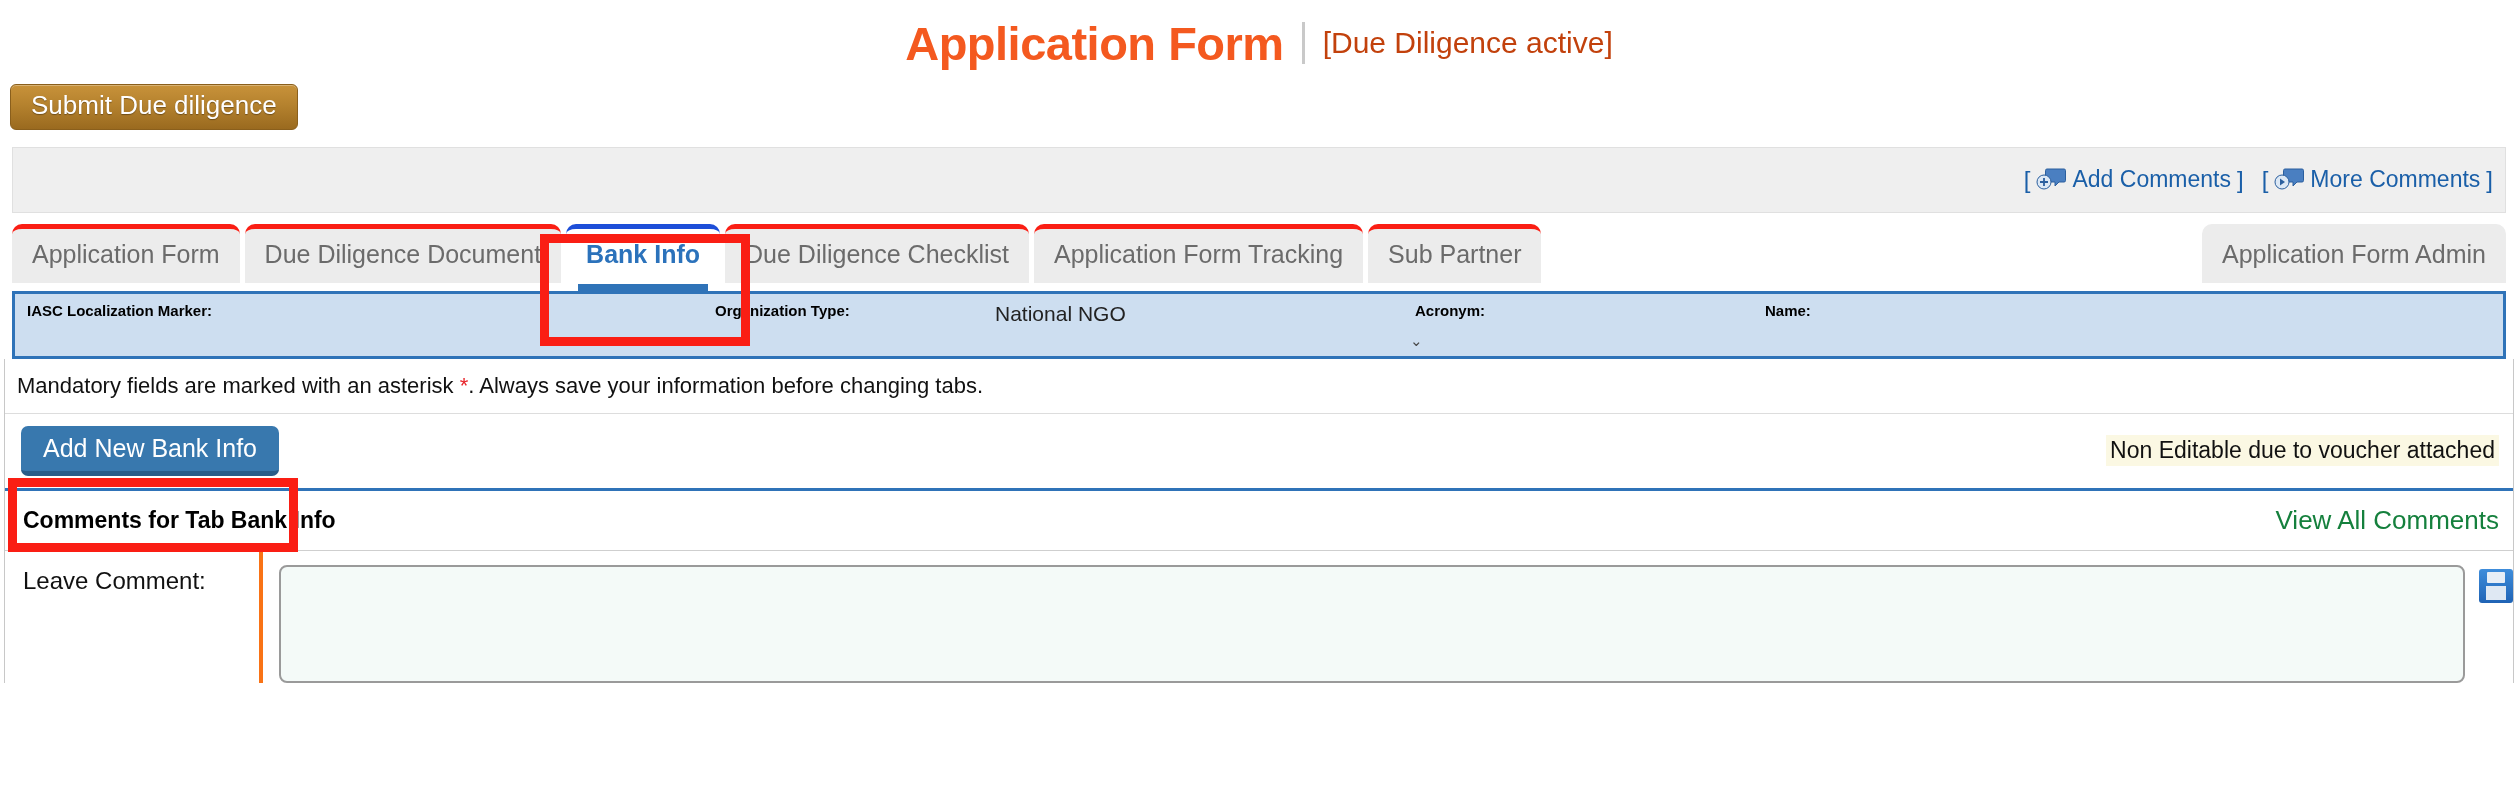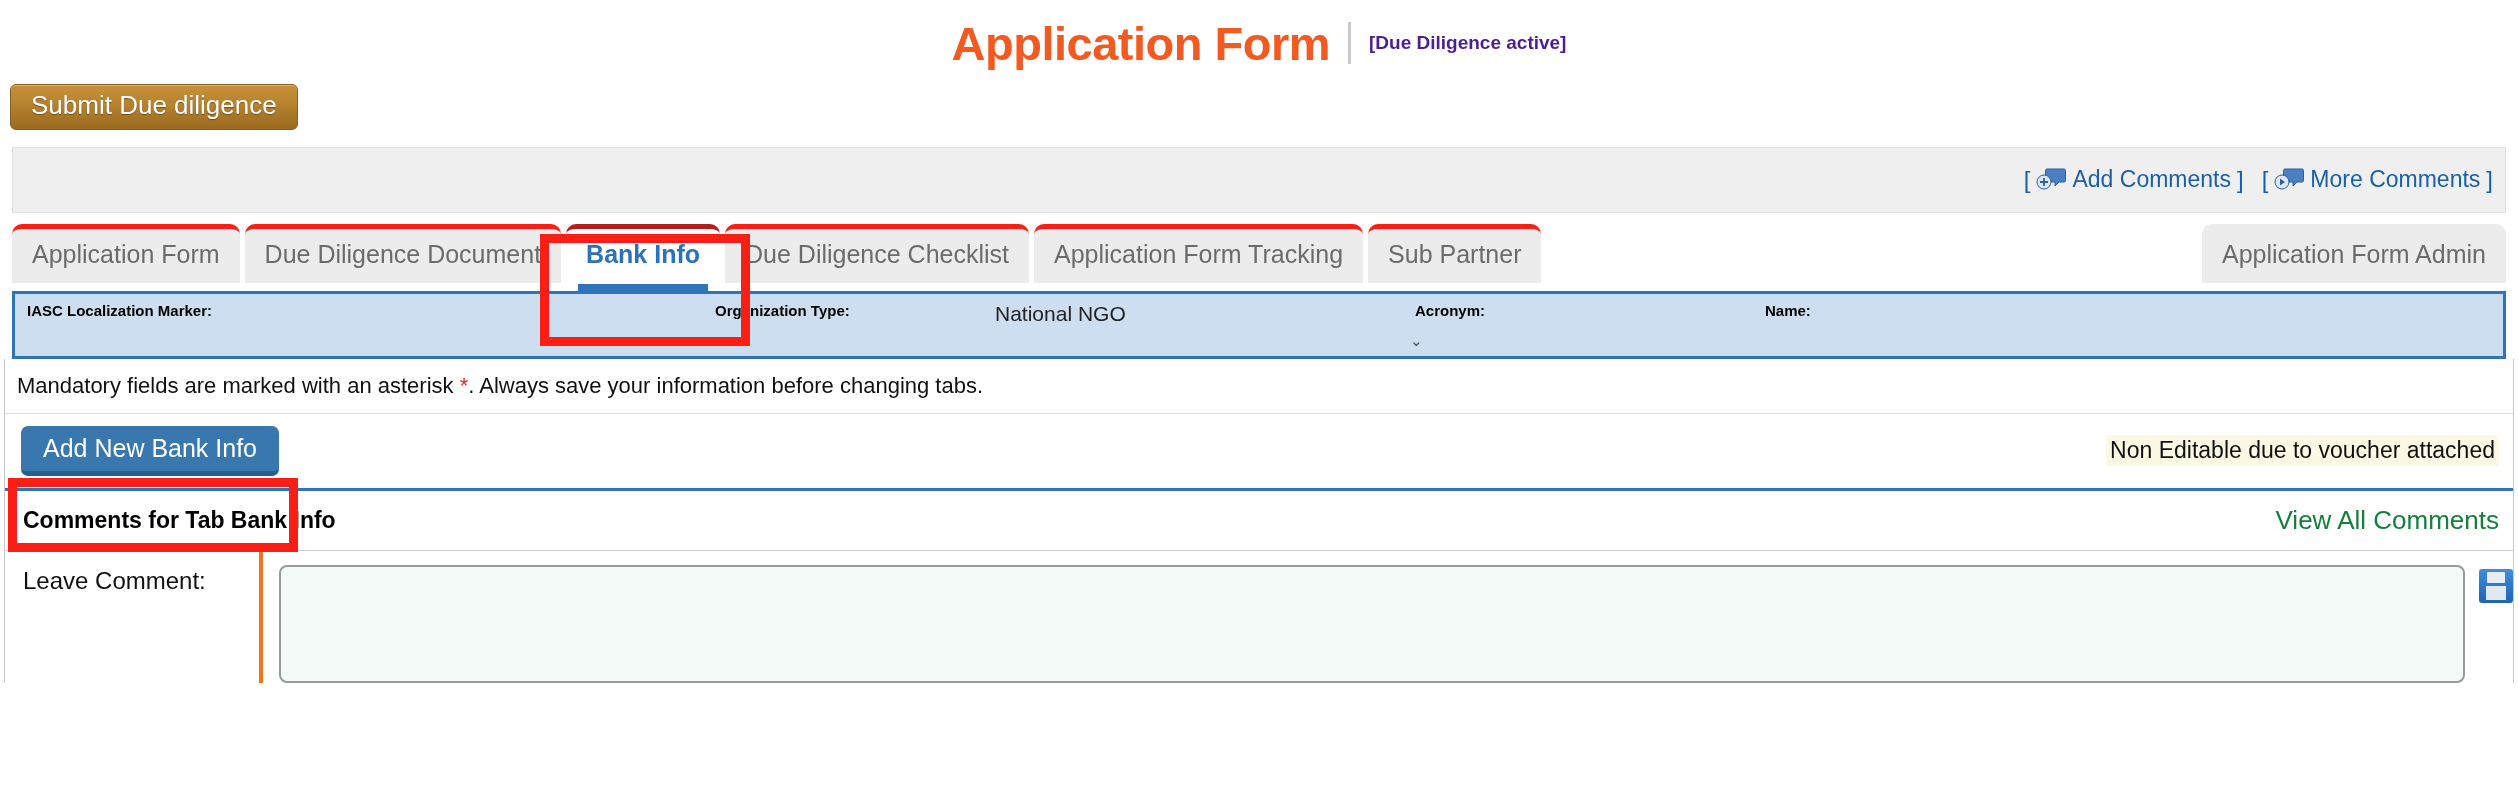--- a/index.html
+++ b/index.html
@@ -13,21 +13,21 @@
   
   .title-row {
     display: flex; align-items: center; justify-content: center;
     gap: 18px; padding-top: 14px; height: 72px;
   }
   .page-title {
     font-size: 47px; font-weight: bold; color: #f4591f;
     letter-spacing: -0.5px; line-height: 1;
   }
   .title-sep { width: 3px; height: 42px; background: #c9c9c9; }
-  .title-status { font-size: 19px; font-weight: bold; color: #4c1d95; }
+  .title-status { font-size: 30px; font-weight: normal; color: #c2410c; }
 
   
   .submit-wrap { padding: 12px 0 0 10px; }
   .btn-submit {
     display: inline-block;
     background: linear-gradient(to bottom, #c8923a 0%, #b5822e 45%, #9a6a1f 100%);
     border: 1px solid #8a5f1c;
     border-radius: 6px;
     color: #ffffff;
     font-size: 26px;
@@ -69,21 +69,21 @@
     padding: 12px 20px 14px 20px;
     margin-right: 5px;
     border-top: 5px solid #fa1e14;
     border-top-left-radius: 10px; border-top-right-radius: 10px;
     white-space: nowrap; cursor: pointer; line-height: 1.1;
   }
   .tab.active {
     background: #ffffff;
     color: #2b72bb;
     font-weight: bold;
-    border-top: 5px solid #b91c1c;
+    border-top: 5px solid #1d4ed8;
     z-index: 3;
   }
   .tab.active::after {
     content: ""; position: absolute; left: 12px; right: 12px; bottom: -8px;
     height: 7px; background: #2f73b8;
   }
   .tab-spacer { flex: 1; }
   .tab.plain { border-top: none; padding-top: 17px; margin-right: 0; }
 
   

